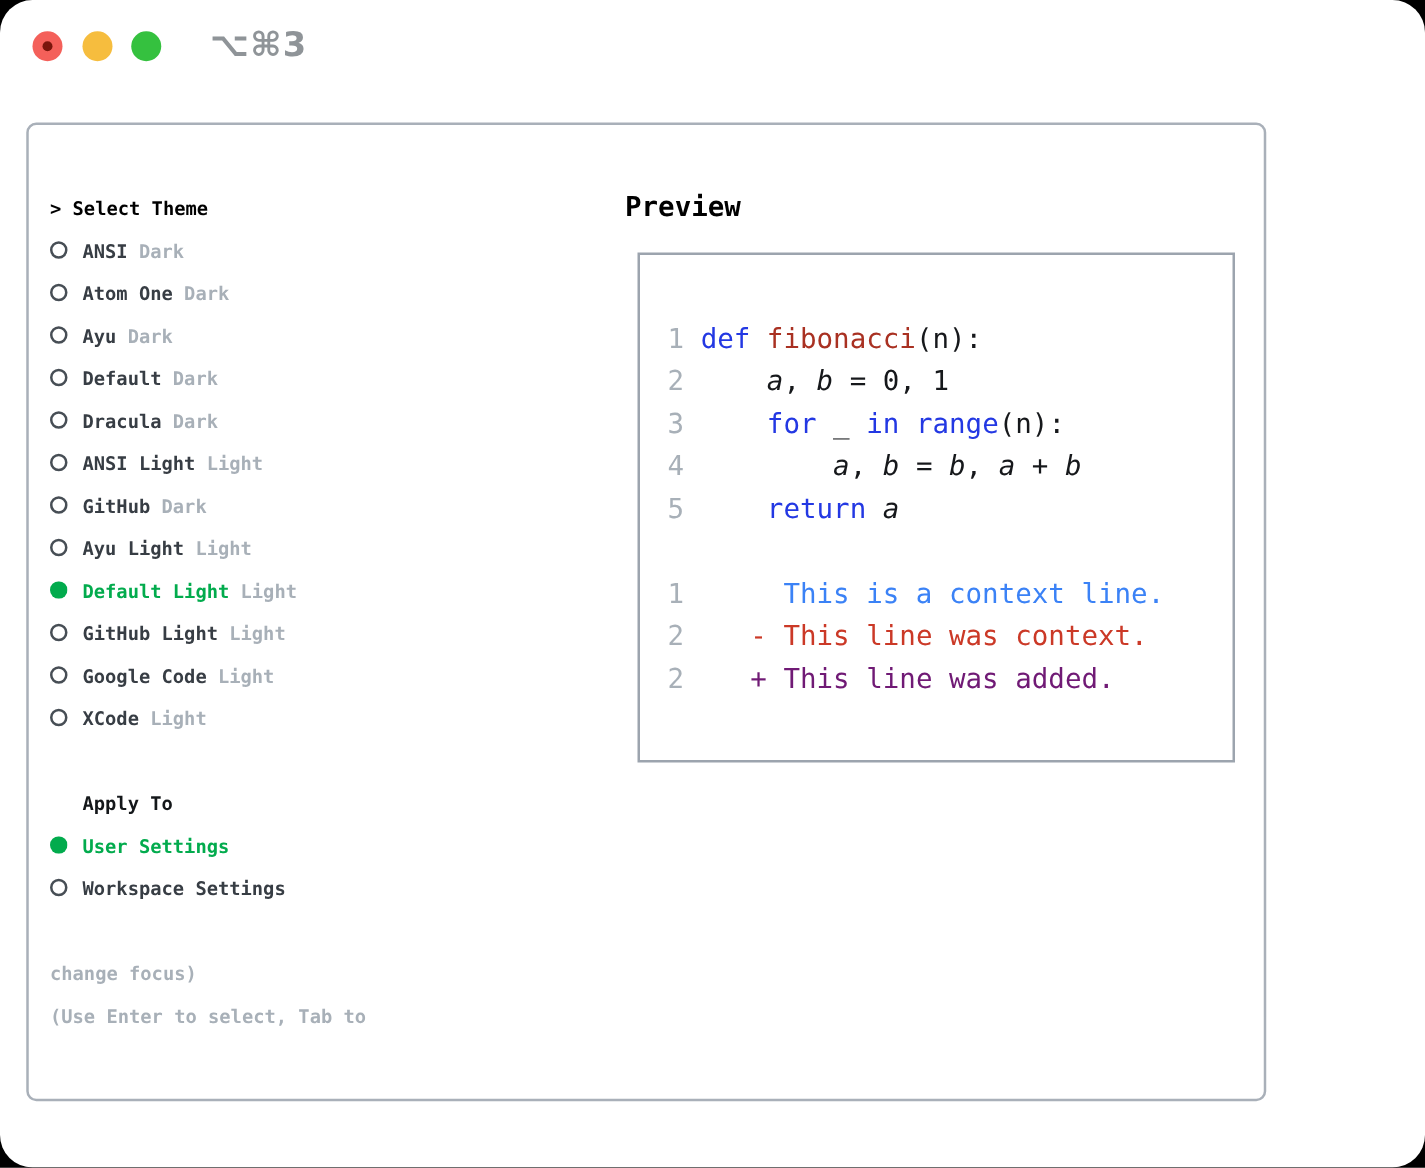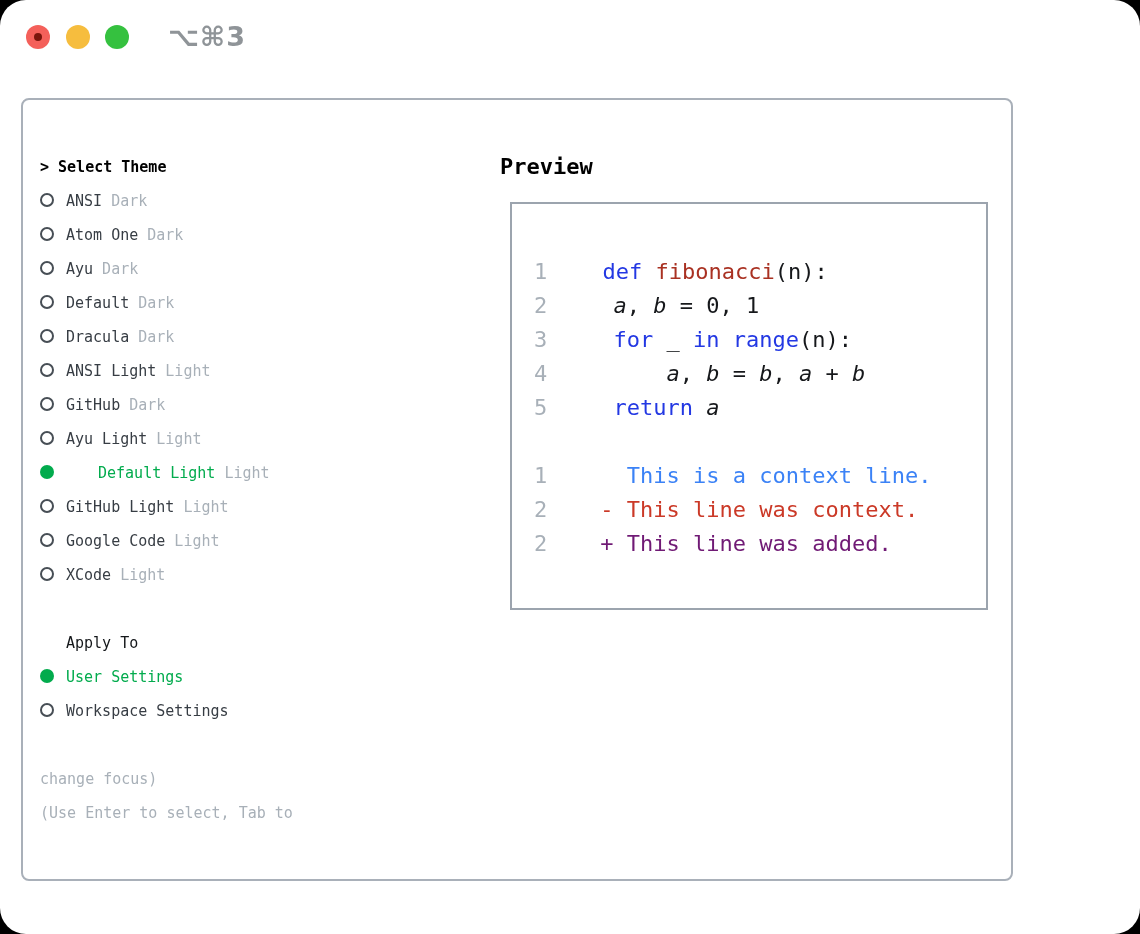--- a/index.html
+++ b/index.html
@@ -13,21 +13,21 @@
   .tl.green{left:105px;background:#35C13F;}
   .tl .dot{position:absolute;left:8px;top:8px;width:8px;height:8px;border-radius:50%;background:#7A150C;}
   .shortcut{position:absolute;left:168px;top:21px;font-family:"DejaVu Sans",sans-serif;
             font-size:27px;font-weight:700;color:#8F9498;letter-spacing:1px;}
   
   .panel{position:absolute;left:21px;top:98px;width:988px;height:779px;background:#fff;
          border:2px solid #A9B0B9;border-radius:8px;}
   
   .left{position:absolute;left:17px;top:50px;font-family:"DejaVu Sans Mono","Liberation Mono",monospace;
         font-size:15px;line-height:34px;color:#373D44;}
-  .line{height:34px;white-space:pre;}
+  .line{height:34px;white-space:pre;font-weight:bold;}
   .line.header{font-weight:bold;color:#000;}
   .line.subheader{padding-left:26px;color:#14171A;}
   .bullet{display:inline-block;width:14px;height:14px;box-sizing:border-box;border:2px solid #474E55;
           border-radius:50%;margin-right:12px;position:relative;top:1px;}
   .bullet.filled{border-color:transparent;}
   .opt-suffix{color:#A8B0B8;}
   .hint{color:#A8B0B8;}
   
   .preview-title{position:absolute;left:477px;top:50px;height:34px;line-height:34px;
                  font-family:"DejaVu Sans Mono","Liberation Mono",monospace;font-size:22px;
@@ -58,39 +58,39 @@
       <div class="line header"><span>&gt; </span><span>Select Theme</span></div>
       <div id="theme-list">
           <div class="line option"><span class="bullet"></span><span class="opt-name">ANSI</span><span class="opt-suffix"> Dark</span></div>
           <div class="line option"><span class="bullet"></span><span class="opt-name">Atom One</span><span class="opt-suffix"> Dark</span></div>
           <div class="line option"><span class="bullet"></span><span class="opt-name">Ayu</span><span class="opt-suffix"> Dark</span></div>
           <div class="line option"><span class="bullet"></span><span class="opt-name">Default</span><span class="opt-suffix"> Dark</span></div>
           <div class="line option"><span class="bullet"></span><span class="opt-name">Dracula</span><span class="opt-suffix"> Dark</span></div>
           <div class="line option"><span class="bullet"></span><span class="opt-name">ANSI Light</span><span class="opt-suffix"> Light</span></div>
           <div class="line option"><span class="bullet"></span><span class="opt-name">GitHub</span><span class="opt-suffix"> Dark</span></div>
           <div class="line option"><span class="bullet"></span><span class="opt-name">Ayu Light</span><span class="opt-suffix"> Light</span></div>
-          <div class="line option"><span class="bullet filled" style="background: rgb(2, 171, 77);"></span><span class="opt-name" style="color: rgb(2, 171, 77); margin-left: 32px;">Default Light</span><span class="opt-suffix"> Light</span></div>
+          <div class="line option"><span class="bullet filled" style="background: rgb(2, 171, 77);"></span><span class="opt-name" style="color: rgb(2, 171, 77);">Default Light</span><span class="opt-suffix"> Light</span></div>
           <div class="line option"><span class="bullet"></span><span class="opt-name">GitHub Light</span><span class="opt-suffix"> Light</span></div>
           <div class="line option"><span class="bullet"></span><span class="opt-name">Google Code</span><span class="opt-suffix"> Light</span></div>
           <div class="line option"><span class="bullet"></span><span class="opt-name">XCode</span><span class="opt-suffix"> Light</span></div>
         </div>
       <div class="line"></div>
       <div class="line subheader">Apply To</div>
       <div id="apply-list">
           <div class="line option"><span class="bullet filled" style="background: rgb(2, 171, 77);"></span><span class="opt-name" style="color: rgb(2, 171, 77);">User Settings</span></div>
           <div class="line option"><span class="bullet"></span><span class="opt-name">Workspace Settings</span></div>
         </div>
       <div class="line"></div>
       <div class="line hint">change focus)</div>
       <div class="line hint">(Use Enter to select, Tab to</div>
     </div>
 
     <div class="preview-title">Preview</div>
     <div class="preview-box" id="preview-box">
-        <div class="code-line"><span class="seg-num" style="color: rgb(168, 176, 184);">1 </span><span class="seg-kw" style="color: rgb(35, 56, 227); margin-left: 42px;">def </span><span class="seg-fn" style="color: rgb(169, 49, 34);">fibonacci</span><span class="seg-plain" style="color: rgb(22, 24, 27);">(n):</span></div>
+        <div class="code-line"><span class="seg-num" style="color: rgb(168, 176, 184);">1 </span><span class="seg-kw" style="color: rgb(35, 56, 227);">def </span><span class="seg-fn" style="color: rgb(169, 49, 34);">fibonacci</span><span class="seg-plain" style="color: rgb(22, 24, 27);">(n):</span></div>
         <div class="code-line"><span class="seg-num" style="color: rgb(168, 176, 184);">2 </span><span class="seg-plain" style="color: rgb(22, 24, 27);">    </span><span class="seg-var" style="color: rgb(22, 24, 27);">a</span><span class="seg-plain" style="color: rgb(22, 24, 27);">, </span><span class="seg-var" style="color: rgb(22, 24, 27);">b</span><span class="seg-plain" style="color: rgb(22, 24, 27);"> = 0, 1</span></div>
         <div class="code-line"><span class="seg-num" style="color: rgb(168, 176, 184);">3 </span><span class="seg-plain" style="color: rgb(22, 24, 27);">    </span><span class="seg-kw" style="color: rgb(35, 56, 227);">for</span><span class="seg-plain" style="color: rgb(22, 24, 27);"> _ </span><span class="seg-kw" style="color: rgb(35, 56, 227);">in</span><span class="seg-plain" style="color: rgb(22, 24, 27);"> </span><span class="seg-kw" style="color: rgb(35, 56, 227);">range</span><span class="seg-plain" style="color: rgb(22, 24, 27);">(n):</span></div>
         <div class="code-line"><span class="seg-num" style="color: rgb(168, 176, 184);">4 </span><span class="seg-plain" style="color: rgb(22, 24, 27);">        </span><span class="seg-var" style="color: rgb(22, 24, 27);">a</span><span class="seg-plain" style="color: rgb(22, 24, 27);">, </span><span class="seg-var" style="color: rgb(22, 24, 27);">b</span><span class="seg-plain" style="color: rgb(22, 24, 27);"> = </span><span class="seg-var" style="color: rgb(22, 24, 27);">b</span><span class="seg-plain" style="color: rgb(22, 24, 27);">, </span><span class="seg-var" style="color: rgb(22, 24, 27);">a</span><span class="seg-plain" style="color: rgb(22, 24, 27);"> + </span><span class="seg-var" style="color: rgb(22, 24, 27);">b</span></div>
         <div class="code-line"><span class="seg-num" style="color: rgb(168, 176, 184);">5 </span><span class="seg-plain" style="color: rgb(22, 24, 27);">    </span><span class="seg-kw" style="color: rgb(35, 56, 227);">return</span><span class="seg-plain" style="color: rgb(22, 24, 27);"> </span><span class="seg-var" style="color: rgb(22, 24, 27);">a</span></div>
         <div class="code-line"></div>
         <div class="code-line"><span class="seg-num" style="color: rgb(168, 176, 184);">1 </span><span class="seg-plain" style="color: rgb(22, 24, 27);">     </span><span class="seg-ctx" style="color: #3b82f6;">This is a context line.</span></div>
         <div class="code-line"><span class="seg-num" style="color: rgb(168, 176, 184);">2 </span><span class="seg-plain" style="color: rgb(22, 24, 27);">   </span><span class="seg-del" style="color: rgb(203, 57, 39);">- This line was context.</span></div>
         <div class="code-line"><span class="seg-num" style="color: rgb(168, 176, 184);">2 </span><span class="seg-plain" style="color: rgb(22, 24, 27);">   </span><span class="seg-add" style="color: #701a75;">+ This line was added.</span></div>
       </div>
 

